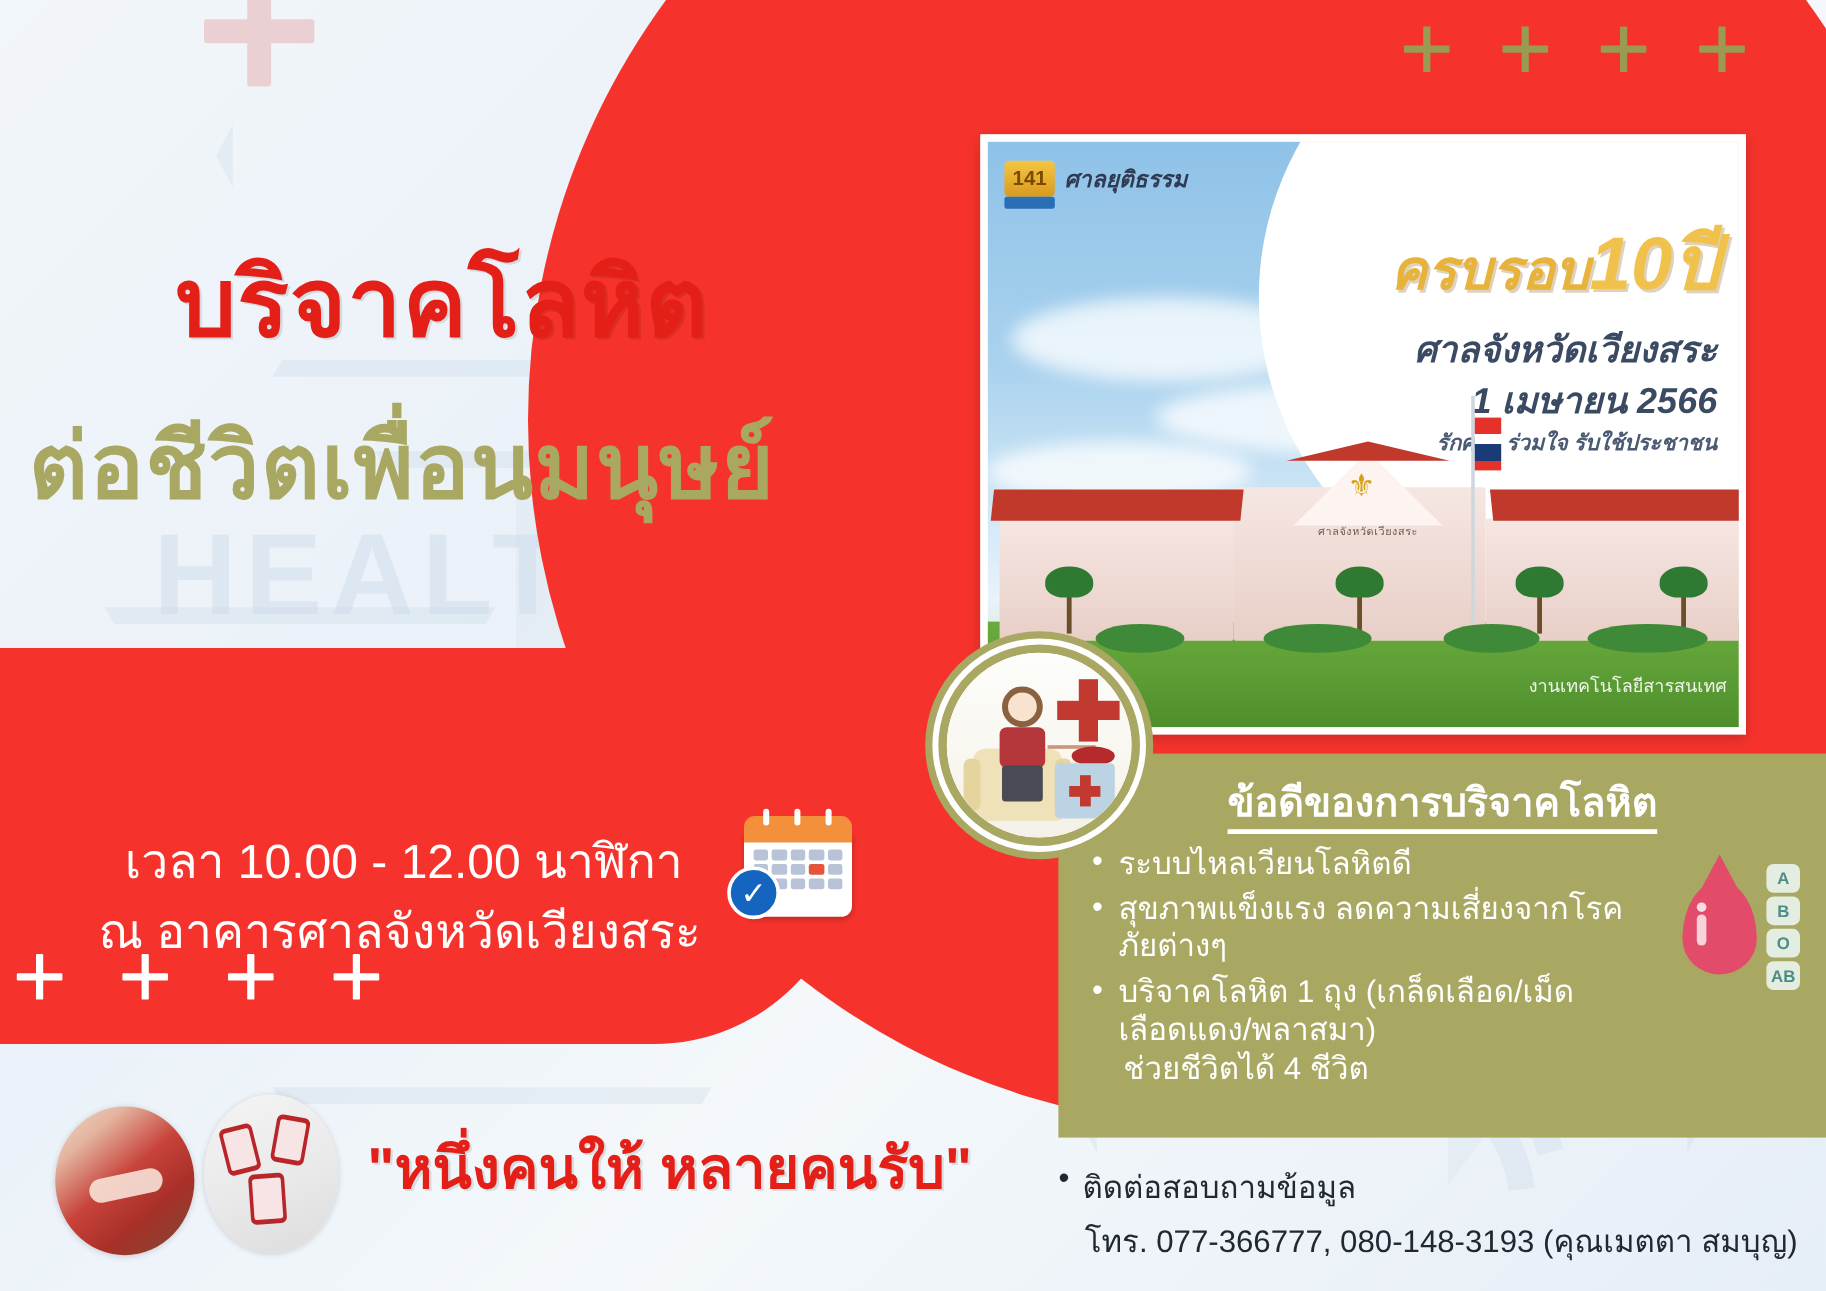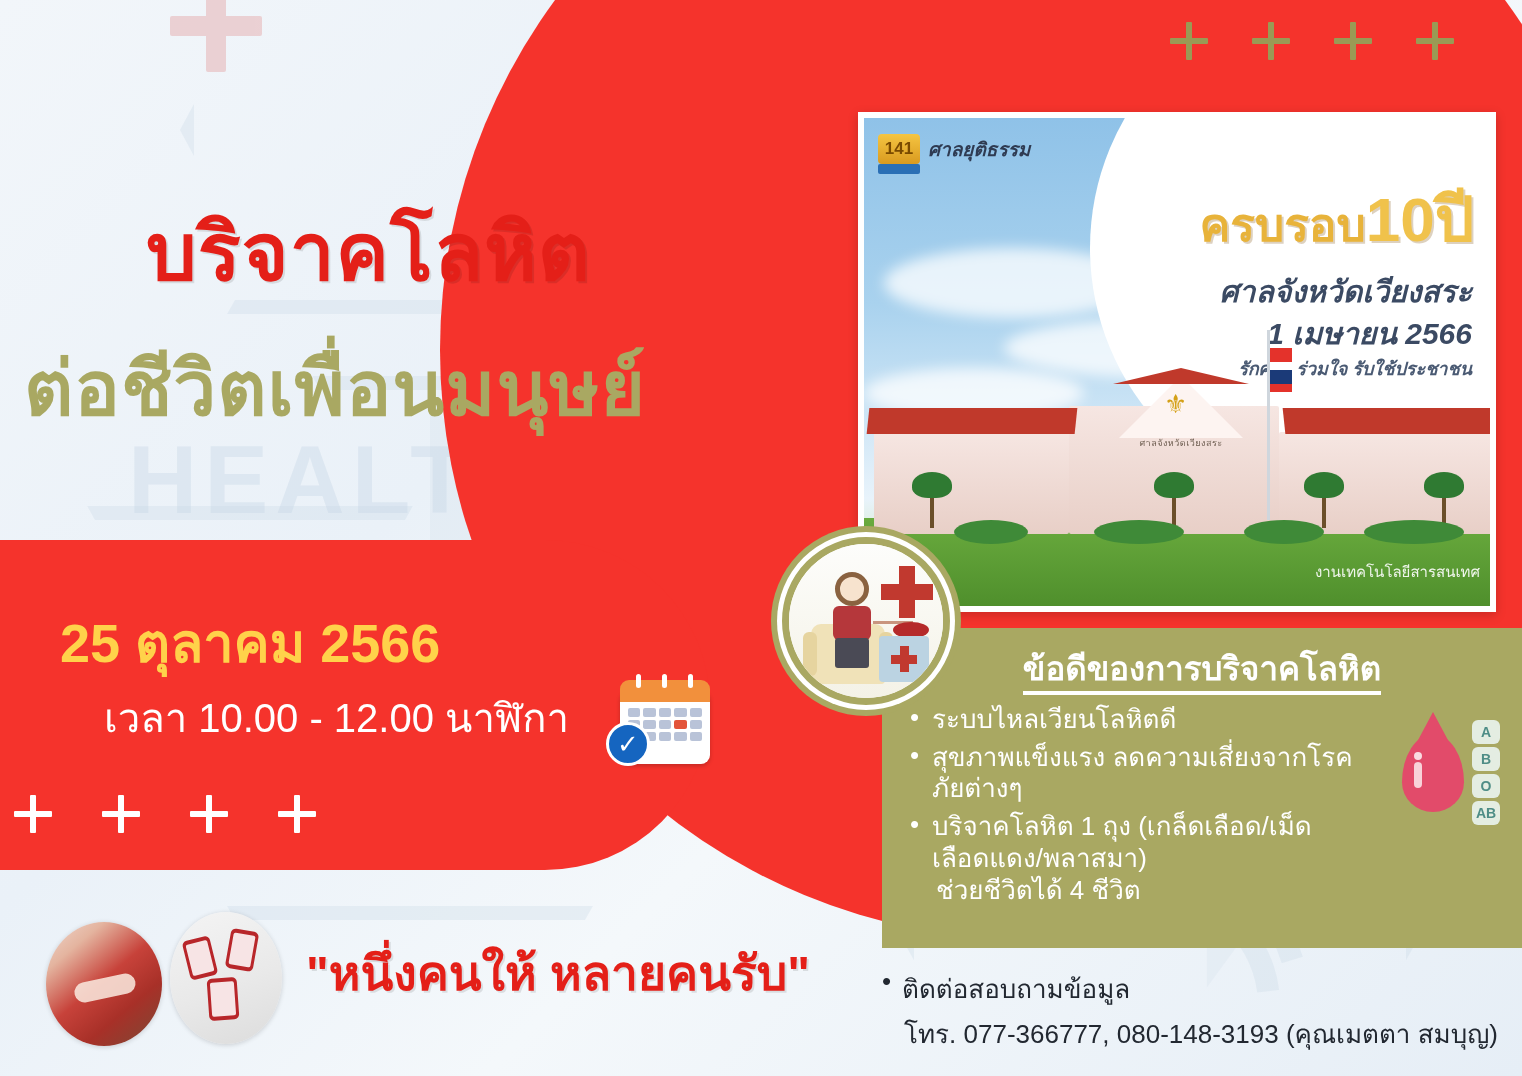--- a/index.html
+++ b/index.html
@@ -124,21 +124,21 @@
   .cal-grid i.hot { background:#E3543A; }
   .cal-check {
     position:absolute; left:-14px; top:42px; width:44px; height:44px;
     border-radius:50%; background:#1565C0; border:3px solid #fff;
     display:flex; align-items:center; justify-content:center;
     color:#fff; font-size:26px; font-weight:bold; line-height:1;
   }
 
   
   .photo-card {
-    position:absolute; left:858px; top:112px; width:638px; height:500px;
+    position:absolute; left:817px; top:112px; width:638px; height:500px;
     background:#fff; border:6px solid #fff; overflow:hidden;
     box-shadow:0 3px 10px rgba(0,0,0,.18);
   }
   .photo-sky {
     position:absolute; inset:0;
     background:linear-gradient(180deg,#8fc2e8 0%,#a9d2ee 38%,#cfe6f6 62%,#e8f3fb 78%,#d9ecd2 88%,#8fbf63 100%);
   }
   .cloud { position:absolute; background:rgba(255,255,255,.75); border-radius:50%; filter:blur(7px); }
   .cloud.c1{left:20px; top:130px; width:260px; height:70px;}
   .cloud.c2{left:140px; top:200px; width:320px; height:60px;}
@@ -161,21 +161,21 @@
     color:#7a4a00; font-size:17px; font-weight:bold;
     display:flex; align-items:center; justify-content:center;
   }
   .logo141 .mark-sub {
     position:absolute; left:0; top:30px; width:42px; height:10px;
     background:#2a6fb5; border-radius:2px;
   }
   .logo141 .label { font-size:19px; font-weight:bold; color:#2f3b52; font-style:italic; }
   .ban-years {
     position:absolute; right:16px; top:52px; text-align:center;
-    font-size:46px; font-weight:bold; 
+    font-size:46px; font-weight:bold; font-style:italic;
     color:#E8B33A; text-shadow:2px 2px 0 rgba(120,70,0,.25);
     white-space:nowrap;
   }
   .ban-years .num { font-size:62px; color:#F0C24B; }
   .ban-court {
     position:absolute; right:18px; top:150px; text-align:right;
     font-size:30px; font-weight:bold; font-style:italic; color:#3b4a63;
   }
   .ban-date {
     position:absolute; right:18px; top:192px; text-align:center;
@@ -378,22 +378,22 @@
     <div class="plus olive"></div>
     <div class="plus olive"></div>
     <div class="plus olive"></div>
     <div class="plus olive"></div>
   </div>
 
   <div class="head-main">บริจาคโลหิต</div>
   <div class="head-sub">ต่อชีวิตเพื่อนมนุษย์</div>
 
   <div class="red-panel"></div>
-  <div class="date-big">25 ตุลาคม 2566</div>
   <div class="time-line">เวลา 10.00 - 12.00 นาฬิกา</div>
+  <div class="place-line">ณ อาคารศาลจังหวัดเวียงสระ</div>
   <div class="plus-row panel">
     <div class="plus white"></div>
     <div class="plus white"></div>
     <div class="plus white"></div>
     <div class="plus white"></div>
   </div>
 
   <div class="cal-icon">
     <div class="cal-body"></div>
     <div class="cal-head"></div>

